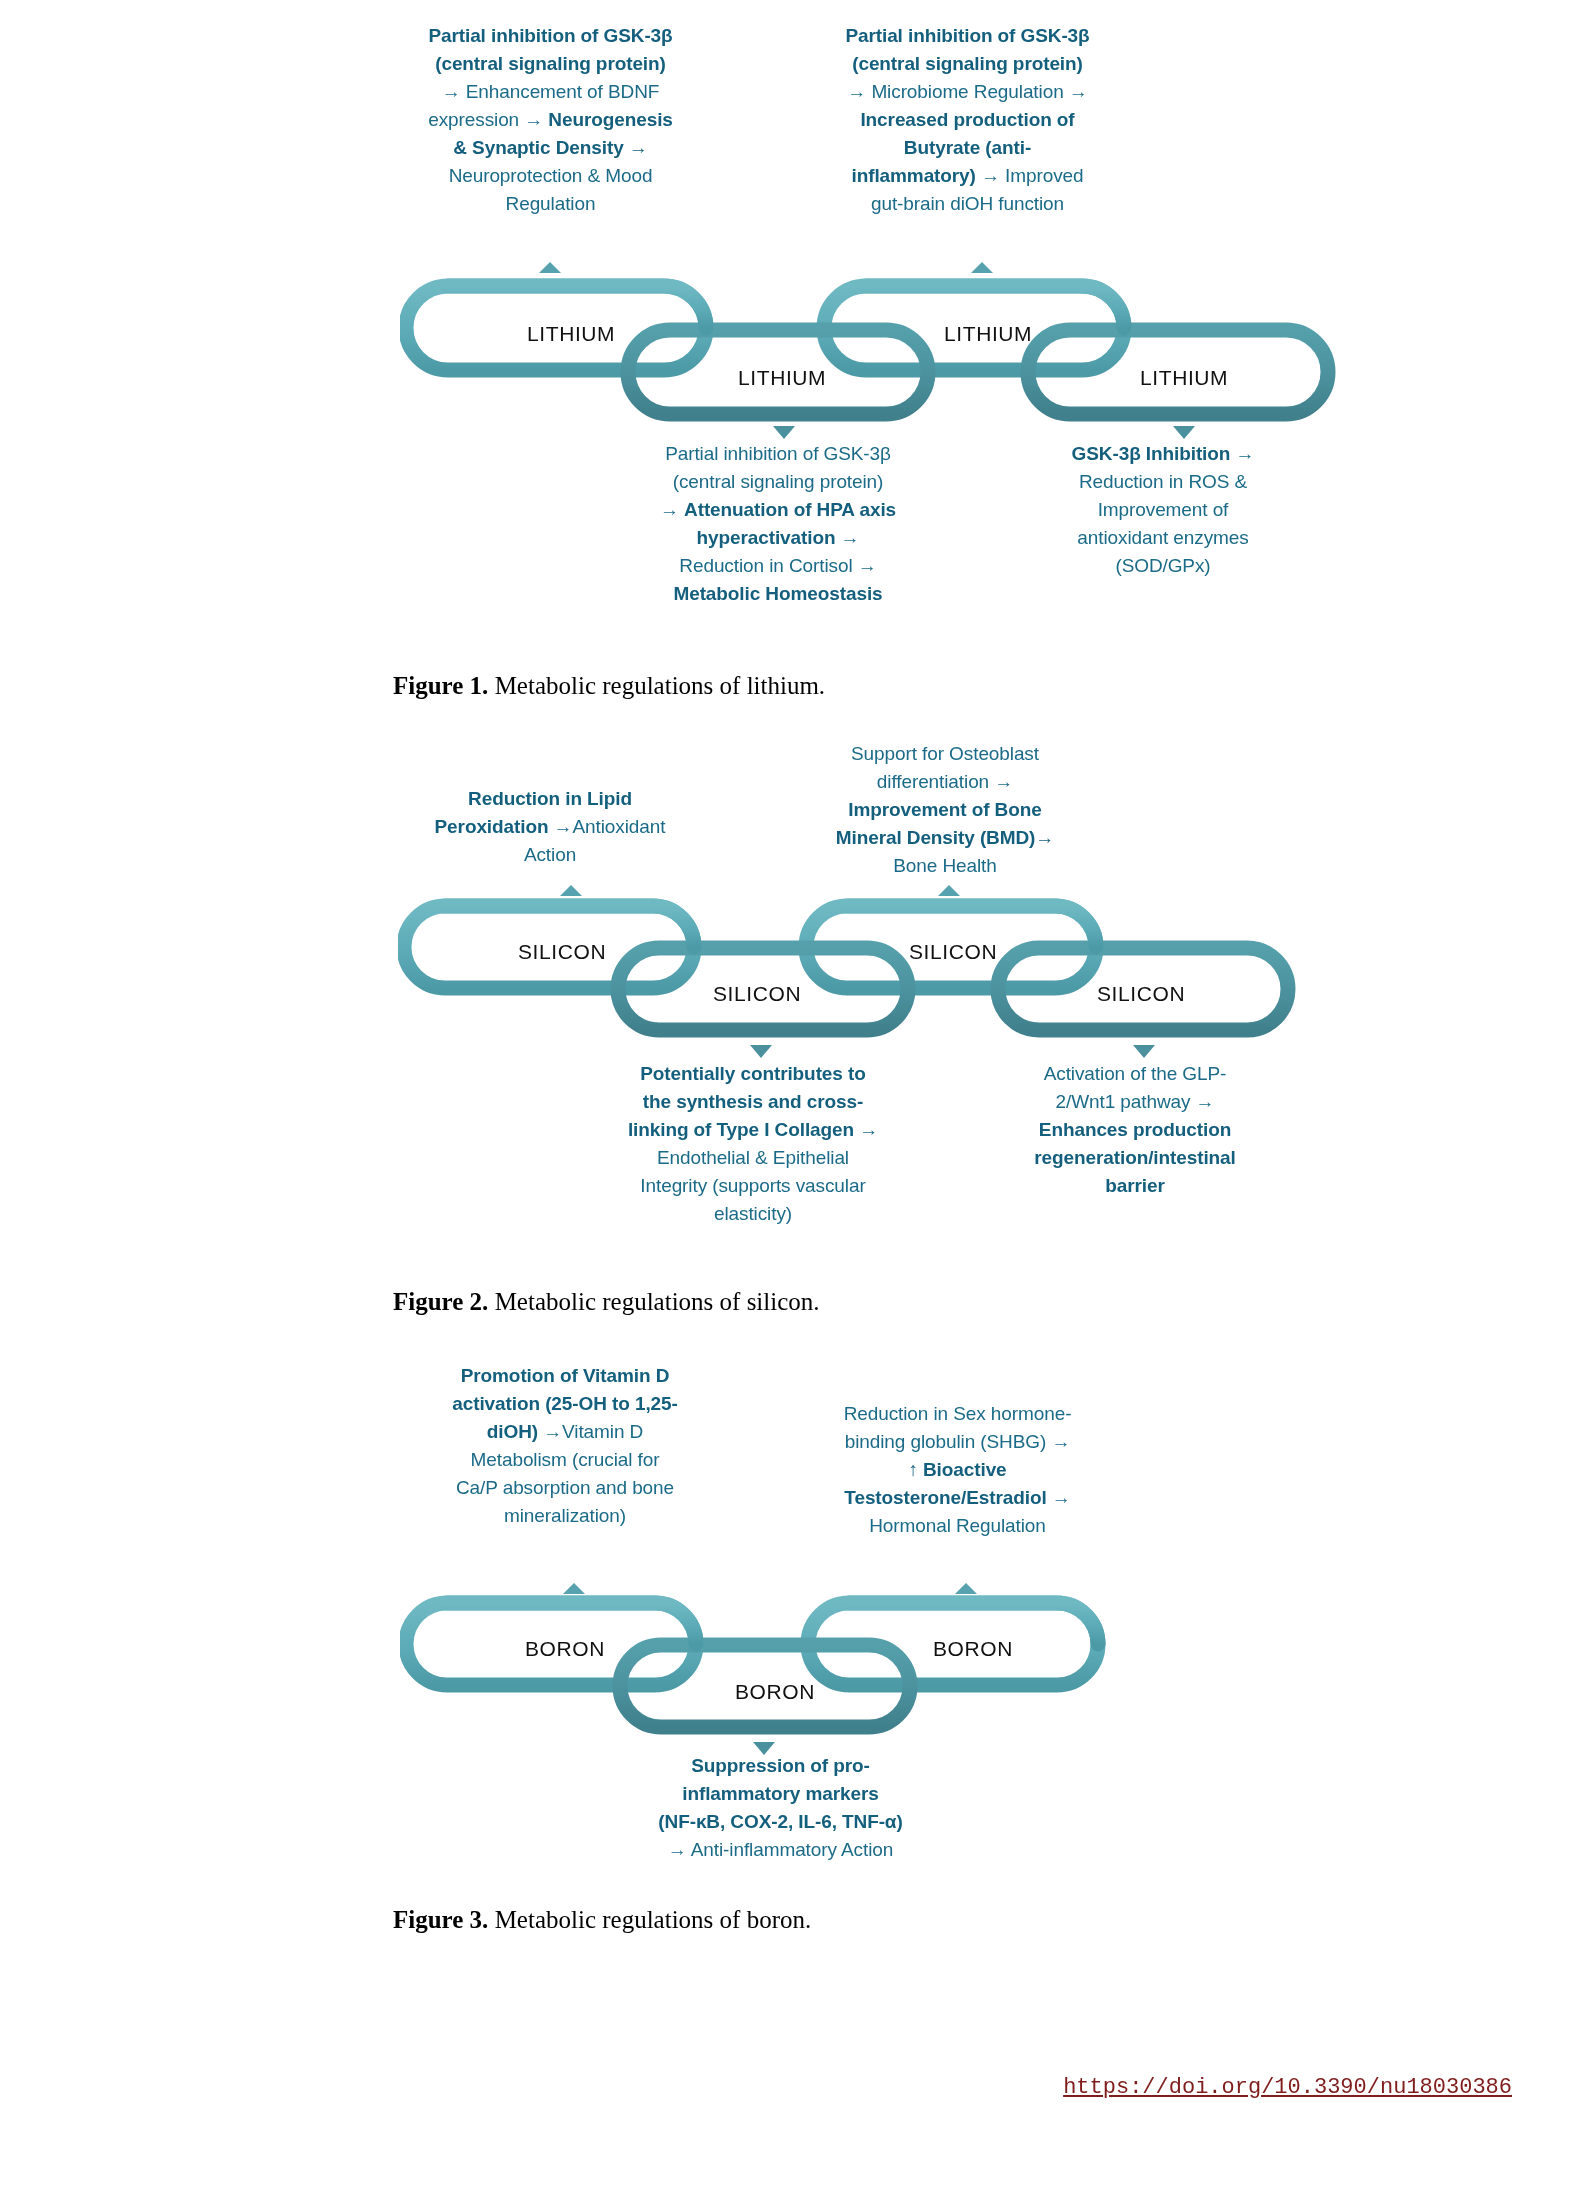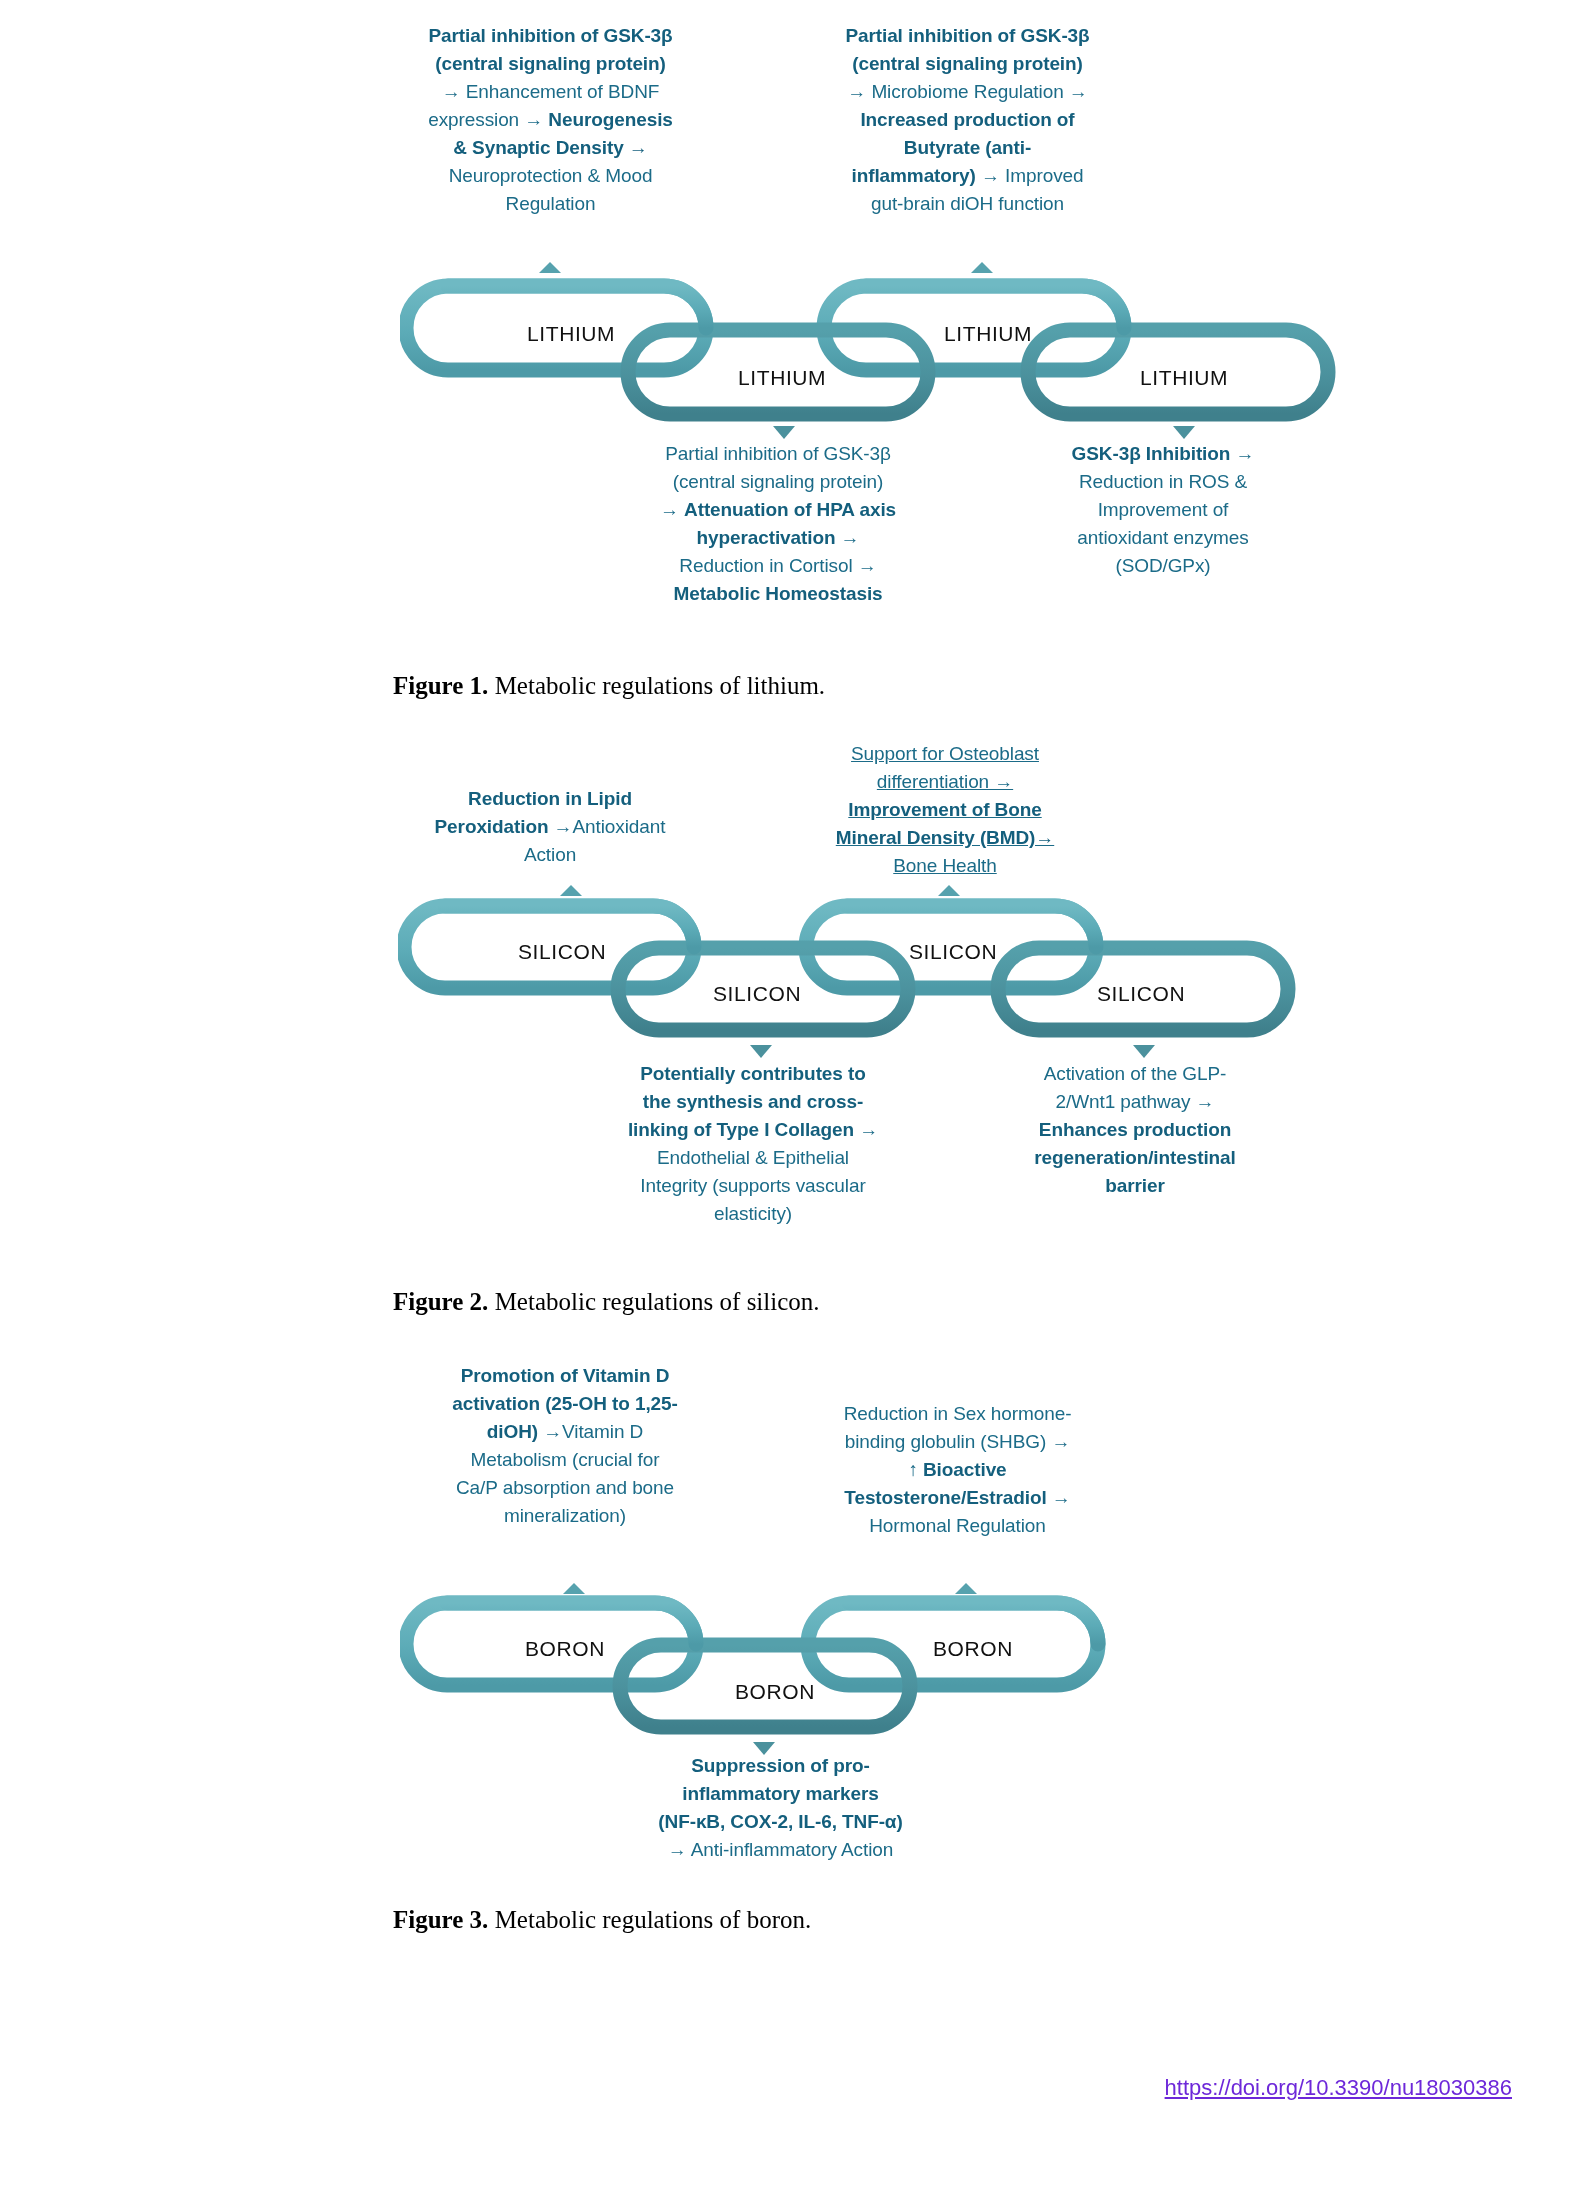--- a/index.html
+++ b/index.html
@@ -56,23 +56,23 @@
     position: absolute;
     font-family: "Liberation Serif", serif;
     font-size: 25px;
     color: #000000;
   }
   .caption b { font-weight: 700; }
 
   
   .doi {
     position: absolute;
-    font-family: Liberation Sans, sans-serif;
+    font-family: Liberation Mono, monospace;
     font-size: 22px;
-    color: #6d28d9;
+    color: #7f1d1d;
     right: 63px;
   }
 </style>
 </head>
 <body>
 
 <div class="page">
 
   <div class="figure">
 
@@ -159,21 +159,21 @@
   </div>
 
   <div class="figure">
 
     <div class="txt" style="left:385px; top:785px; width:330px;">
         <div><b>Reduction in Lipid</b></div>
         <div><b>Peroxidation</b><span> →Antioxidant</span></div>
         <div><span>Action</span></div>
       </div>
 
-    <div class="txt" style="left:780px; top:740px; width:330px;text-decoration:underline;">
+    <div class="txt" style="left:780px; top:740px; width:330px;">
         <div><span>Support for Osteoblast</span></div>
         <div><span>differentiation →</span></div>
         <div><b>Improvement of Bone</b></div>
         <div><b>Mineral Density (BMD)→</b></div>
         <div><span>Bone Health</span></div>
       </div>
 
     <div class="tri-up" style="left:560px; top:885px;"></div>
     <div class="tri-up" style="left:938px; top:885px;"></div>
 

